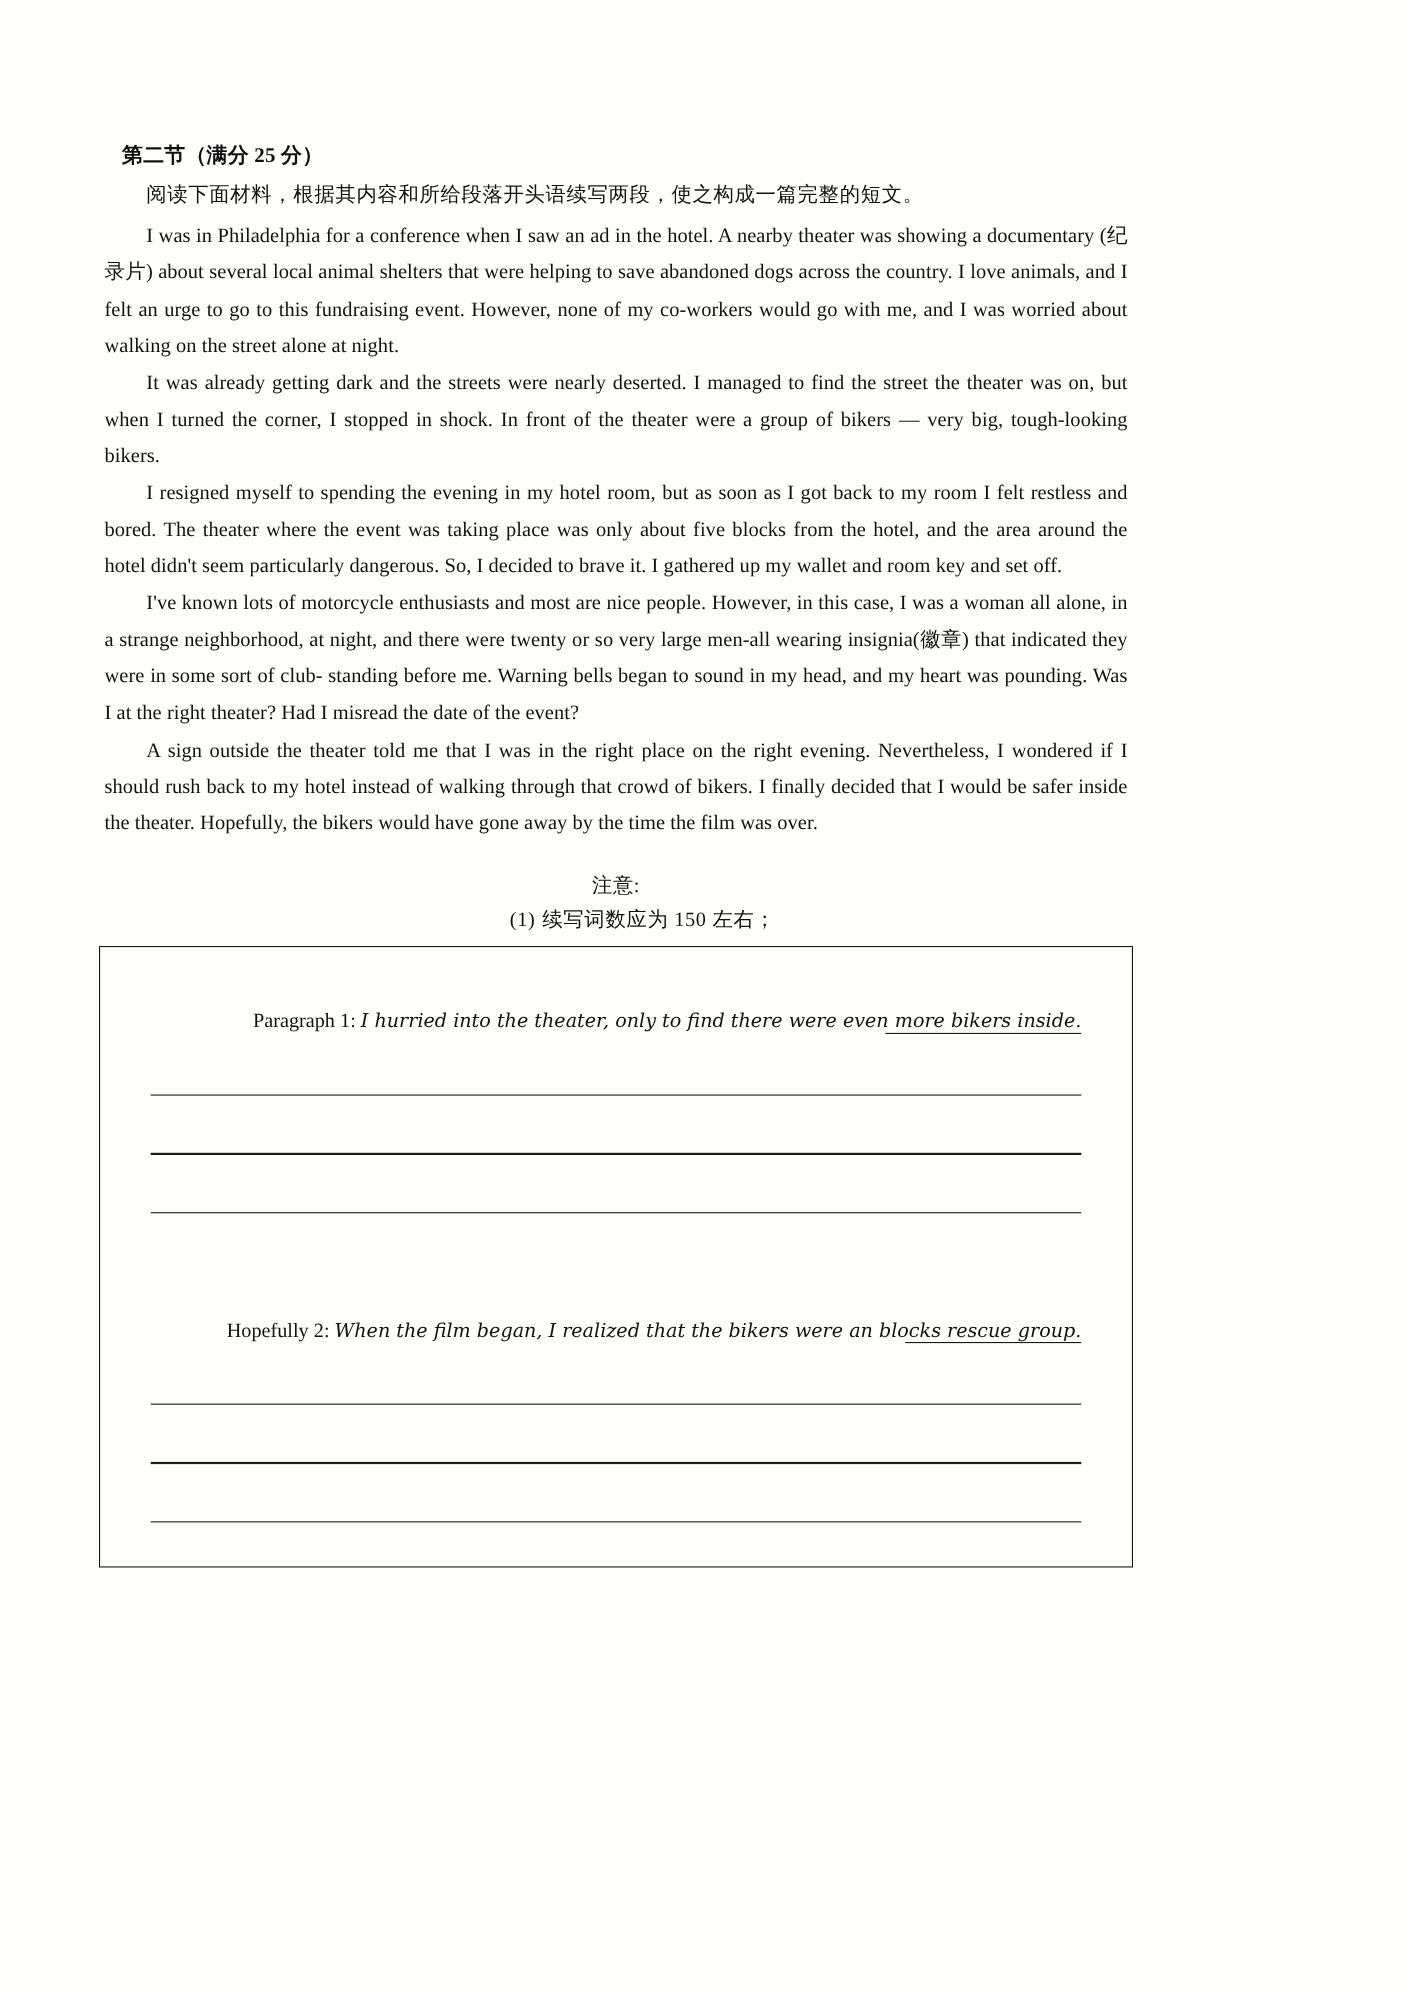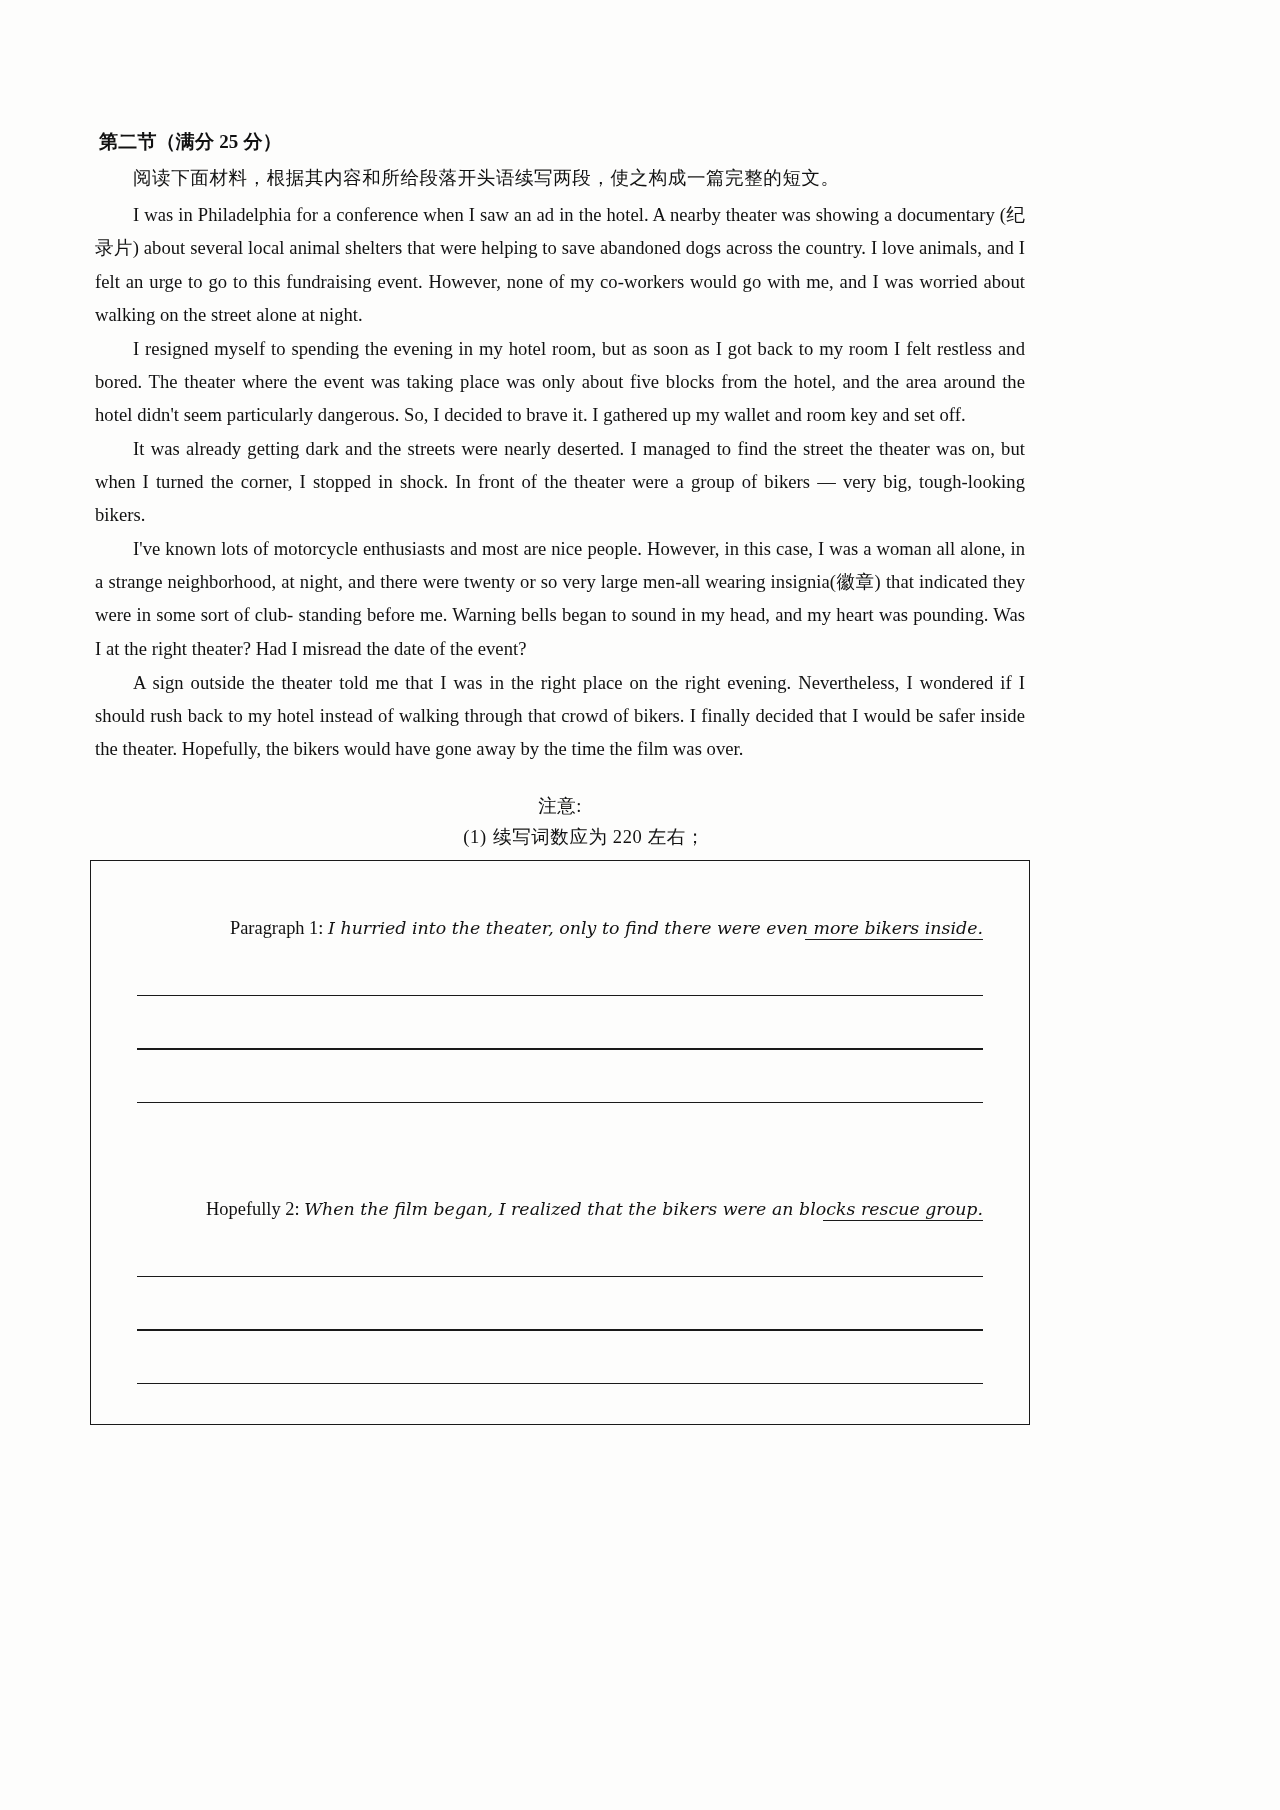--- a/index.html
+++ b/index.html
@@ -29,21 +29,21 @@
     top: 128px;
     width: 930px;
   }
 
   
   .section-head {
     font-family: "Liberation Sans", "DejaVu Sans", sans-serif;
     font-weight: bold;
     font-size: 19px;
     letter-spacing: 0.2px;
-    margin: 0 0 6px 4px;
+    margin: 0 0 6px 16px;
     line-height: 1.5;
   }
   .section-head .score {
     font-family: "Liberation Serif", "DejaVu Serif", serif;
     font-weight: bold;
   }
 
   
   .cn-line {
     font-size: 18.5px;
@@ -162,30 +162,30 @@
   <div class="content">
 
     <div class="section-head">
       <span>第二节</span><span class="score">（满分 25 分）</span>
     </div>
 
     <div class="cn-line">阅读下面材料，根据其内容和所给段落开头语续写两段，使之构成一篇完整的短文。</div>
 
     <div class="passage">
       <p class="p-first">I was in Philadelphia for a conference when I saw an ad in the hotel. A nearby theater was showing a documentary (纪录片) about several local animal shelters that were helping to save abandoned dogs across the country. I love animals, and I felt an urge to go to this fundraising event. However, none of my co-workers would go with me, and I was worried about walking on the street alone at night.</p>
+      <p>It was already getting dark and the streets were nearly deserted. I managed to find the street the theater was on, but when I turned the corner, I stopped in shock. In front of the theater were a group of bikers — very big, tough-looking bikers.</p>
       <p>I resigned myself to spending the evening in my hotel room, but as soon as I got back to my room I felt restless and bored. The theater where the event was taking place was only about five blocks from the hotel, and the area around the hotel didn't seem particularly dangerous. So, I decided to brave it. I gathered up my wallet and room key and set off.</p>
-      <p>It was already getting dark and the streets were nearly deserted. I managed to find the street the theater was on, but when I turned the corner, I stopped in shock. In front of the theater were a group of bikers — very big, tough-looking bikers.</p>
       <p>I've known lots of motorcycle enthusiasts and most are nice people. However, in this case, I was a woman all alone, in a strange neighborhood, at night, and there were twenty or so very large men-all wearing insignia(徽章) that indicated they were in some sort of club- standing before me. Warning bells began to sound in my head, and my heart was pounding. Was I at the right theater? Had I misread the date of the event?</p>
       <p>A sign outside the theater told me that I was in the right place on the right evening. Nevertheless, I wondered if I should rush back to my hotel instead of walking through that crowd of bikers. I finally decided that I would be safer inside the theater. Hopefully, the bikers would have gone away by the time the film was over.</p>
     </div>
 
     <div class="notice">
       <div class="notice-title">注意:</div>
       <div class="notice-item">
-        <span class="num">(1)</span><span>续写词数应为 220 左右；</span>
+        <span class="num">(1)</span><span>续写词数应为 150 左右；</span>
       </div>
     </div>
 
   </div>
 
   <div class="answer-box">
 
     <div class="para-block b1">
       <div class="para-lead">
         <span class="label">Paragraph 1:</span>

